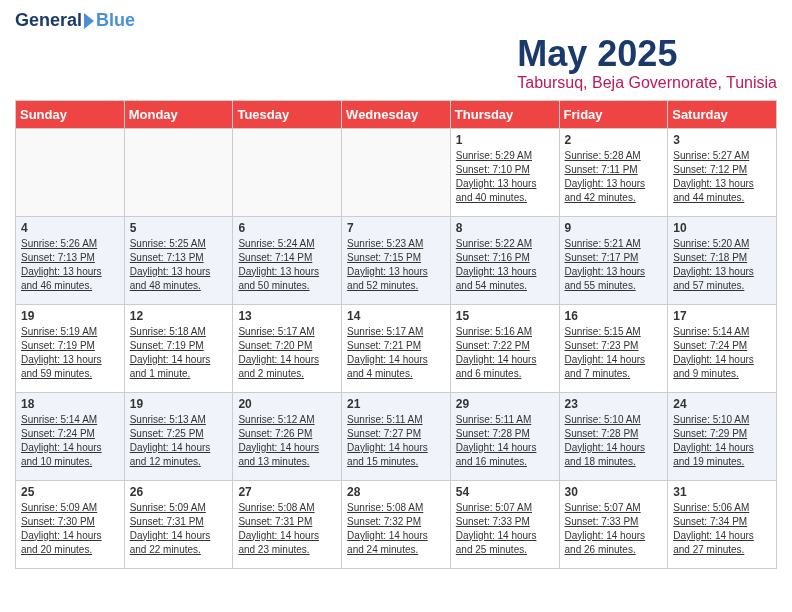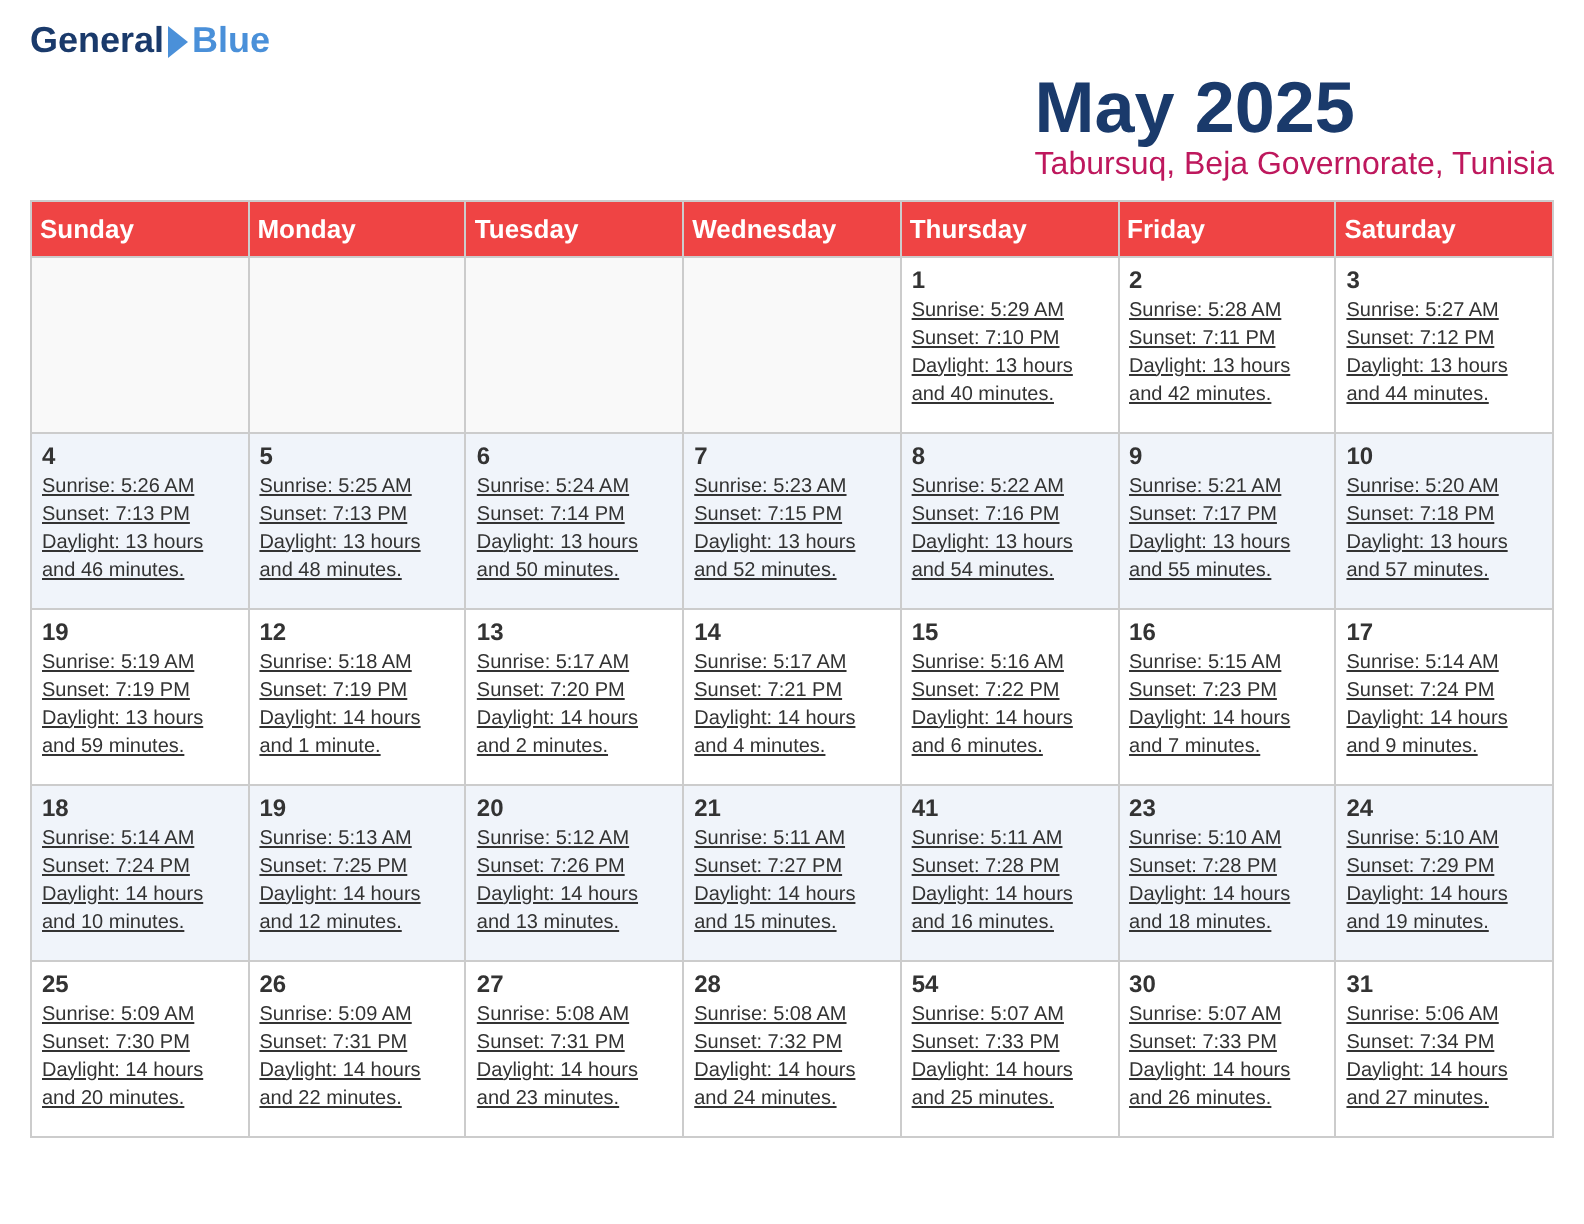--- a/index.html
+++ b/index.html
@@ -228,21 +228,21 @@
           </td>
           <td>
             <span class="day-num">20</span>
             <div class="day-info">Sunrise: 5:12 AM<br>Sunset: 7:26 PM<br>Daylight: 14 hours and 13 minutes.</div>
           </td>
           <td>
             <span class="day-num">21</span>
             <div class="day-info">Sunrise: 5:11 AM<br>Sunset: 7:27 PM<br>Daylight: 14 hours and 15 minutes.</div>
           </td>
           <td>
-            <span class="day-num">41</span>
+            <span class="day-num">29</span>
             <div class="day-info">Sunrise: 5:11 AM<br>Sunset: 7:28 PM<br>Daylight: 14 hours and 16 minutes.</div>
           </td>
           <td>
             <span class="day-num">23</span>
             <div class="day-info">Sunrise: 5:10 AM<br>Sunset: 7:28 PM<br>Daylight: 14 hours and 18 minutes.</div>
           </td>
           <td>
             <span class="day-num">24</span>
             <div class="day-info">Sunrise: 5:10 AM<br>Sunset: 7:29 PM<br>Daylight: 14 hours and 19 minutes.</div>
           </td>

